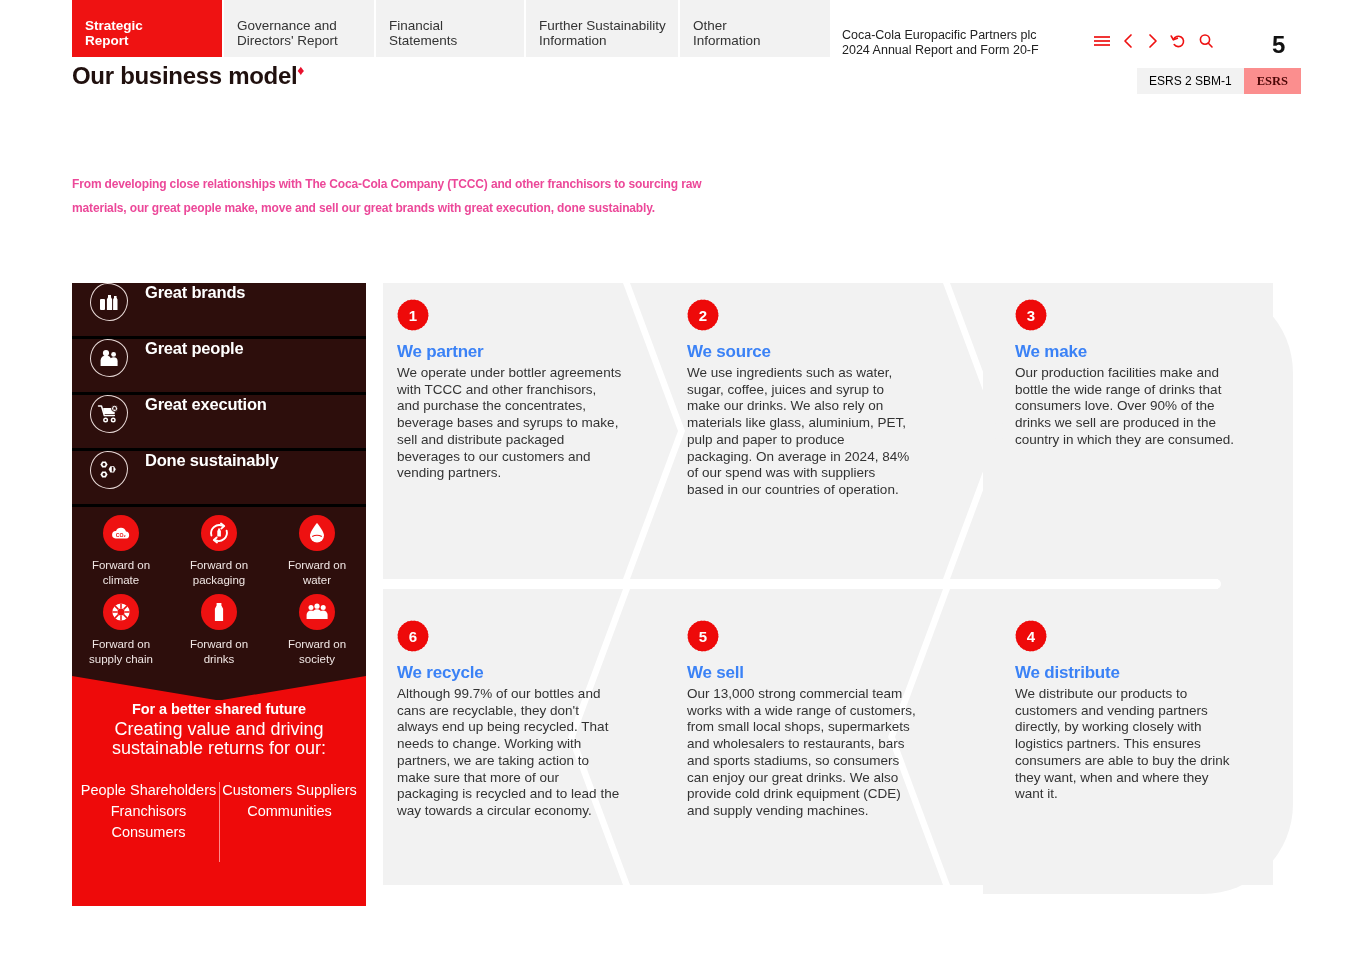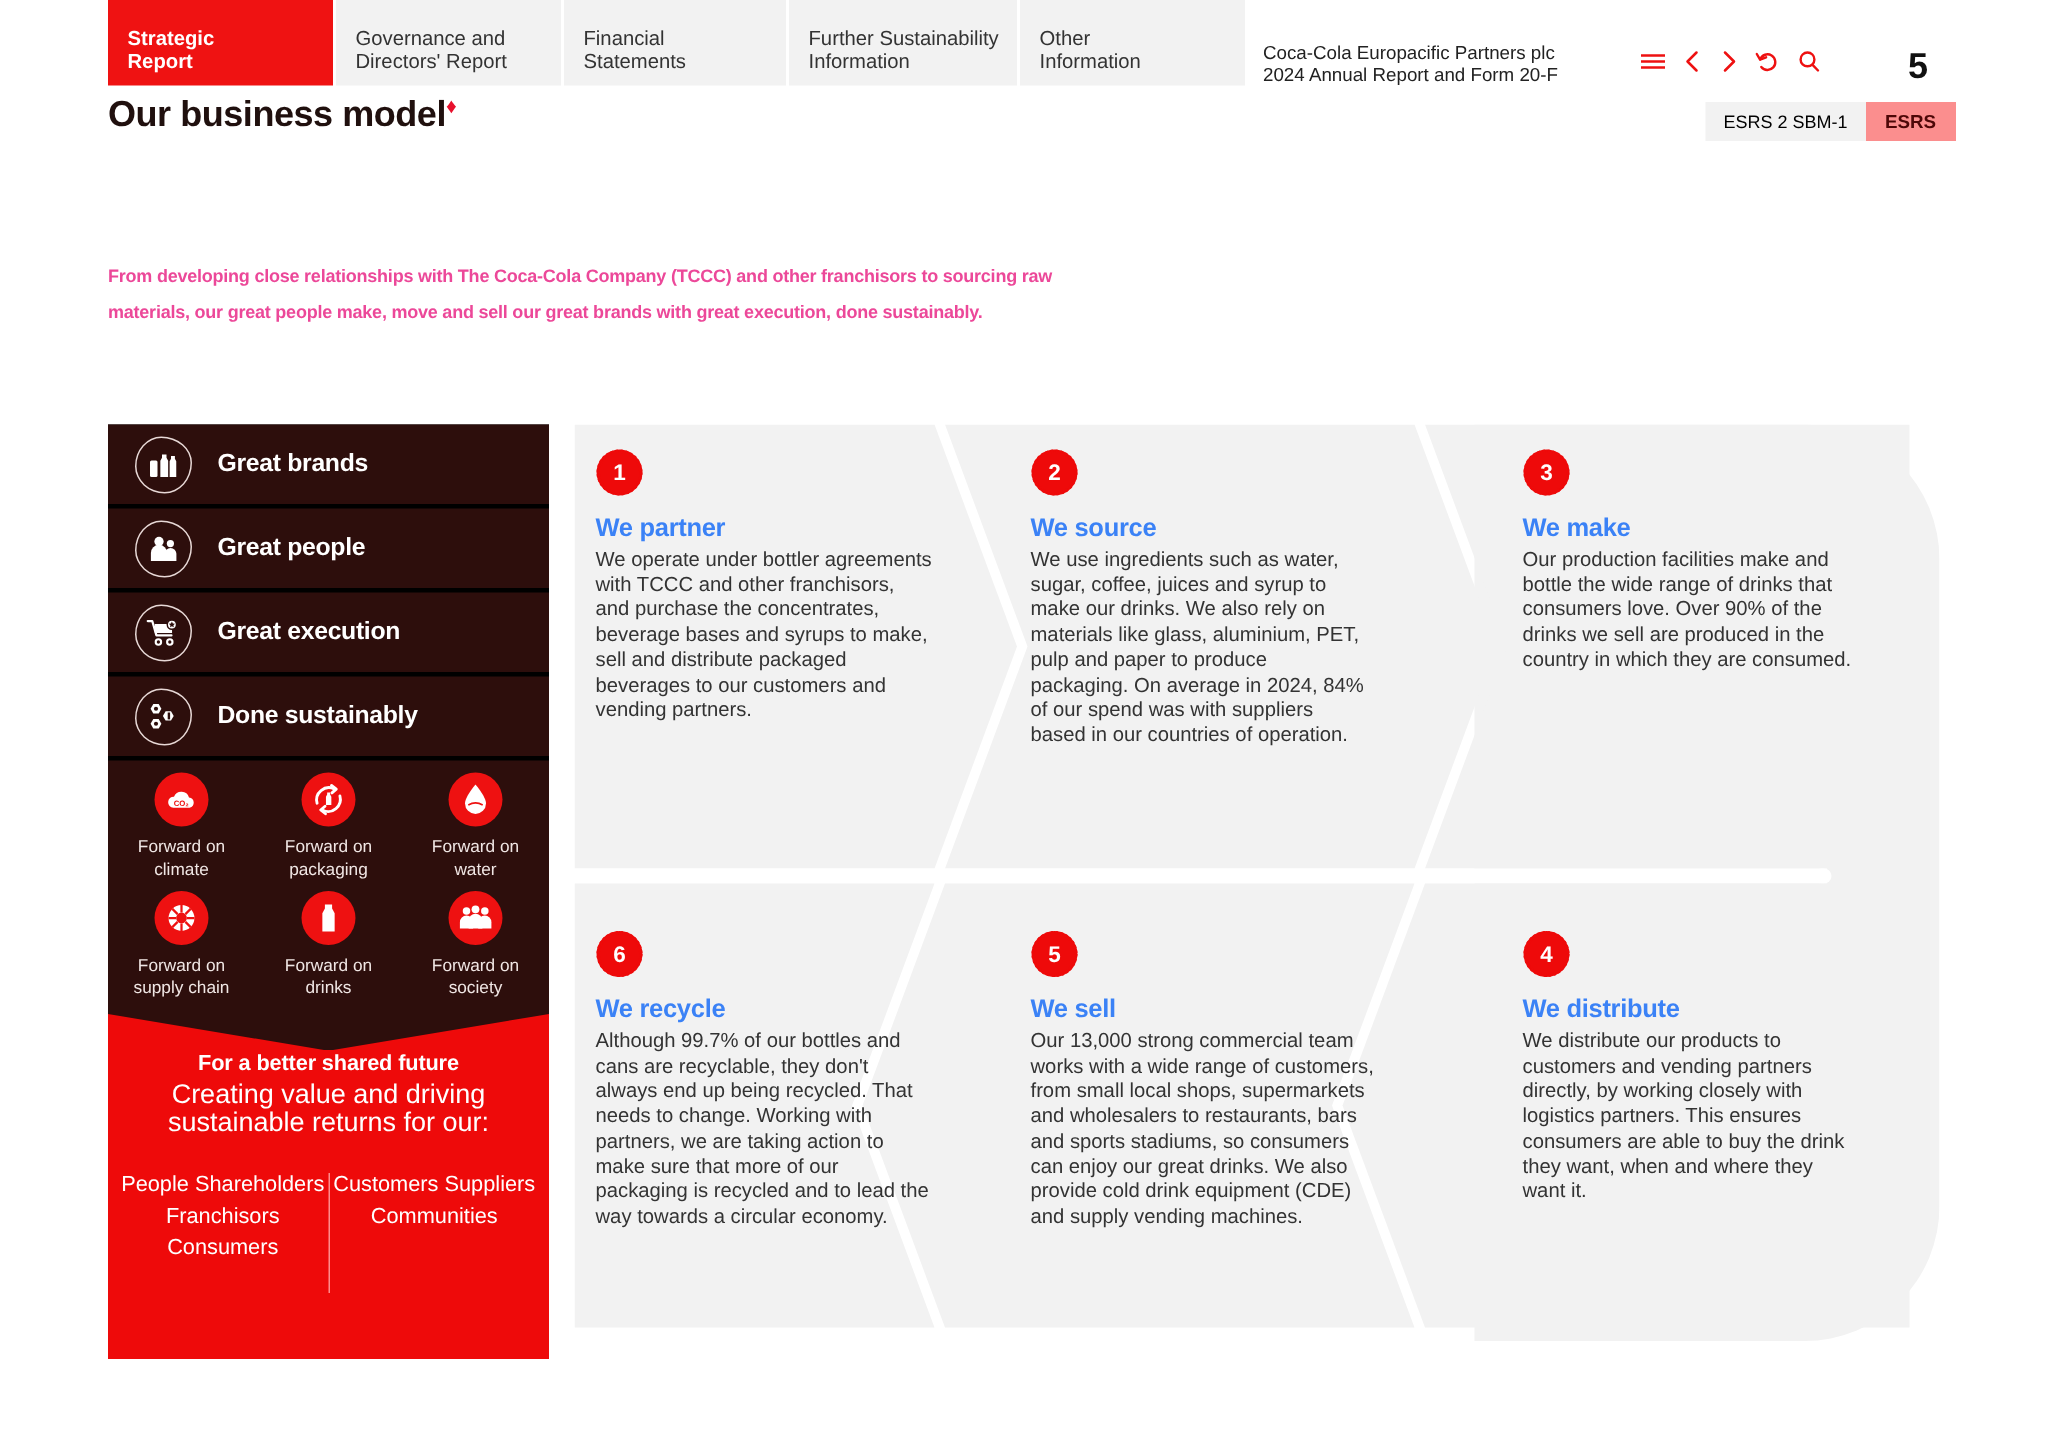--- a/index.html
+++ b/index.html
@@ -46,35 +46,35 @@
   }
   .heading-mark { color: #e8112d; font-size: 14px; vertical-align: super; }
 
   .tagwrap { position: absolute; left: 1137px; top: 68px; display: flex; height: 26px; }
   .tag-ref {
     background: #f2f2f2; color: #000000; font-size: 12px;
     padding: 0 12px; display: flex; align-items: center;
   }
   .tag-esrs {
     background: #fb8e8e; color: #4d0707; font-size: 12.5px; font-weight: bold;
-    padding: 0 13px; display: flex; align-items: center;
+    padding: 0 13px; display: flex; align-items: center; font-family: Liberation Serif, serif;
   }
 
   
   .intro {
     position: absolute; left: 72px; top: 172px; width: 640px;
     font-size: 12px; line-height: 24px; font-weight: bold; color: #ec4899;
     letter-spacing: -0.15px;
   }
 
   
   .leftcol { position: absolute; left: 72px; top: 283px; width: 294px; height: 611px; background: #000; }
   .pillar {
     position: relative; height: 53px; margin-bottom: 3px;
-    background: #2d0e0c; display: flex; align-items: center; padding-left: 18px;
+    background: #2d0e0c; display: flex; align-items: flex-start; padding-left: 18px;
   }
   .pillar .badge {
     width: 38px; height: 38px; flex: 0 0 38px; margin-right: 17px;
     position: relative; display: flex; align-items: center; justify-content: center;
   }
   .pillar .badge .ring {
     position: absolute; inset: 0;
     border: 1.2px solid #e7d8d6; border-radius: 46% 54% 48% 52% / 52% 46% 54% 48%;
   }
   .pillar .label { color: #fff; font-size: 16.5px; font-weight: bold; letter-spacing: -0.2px; }

